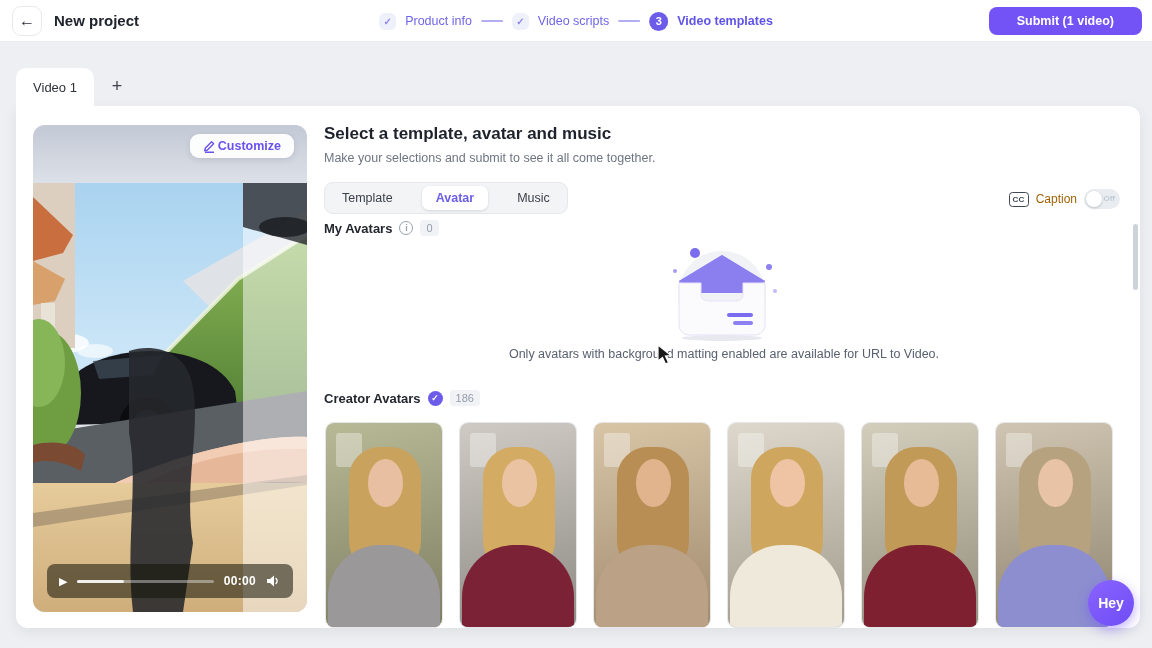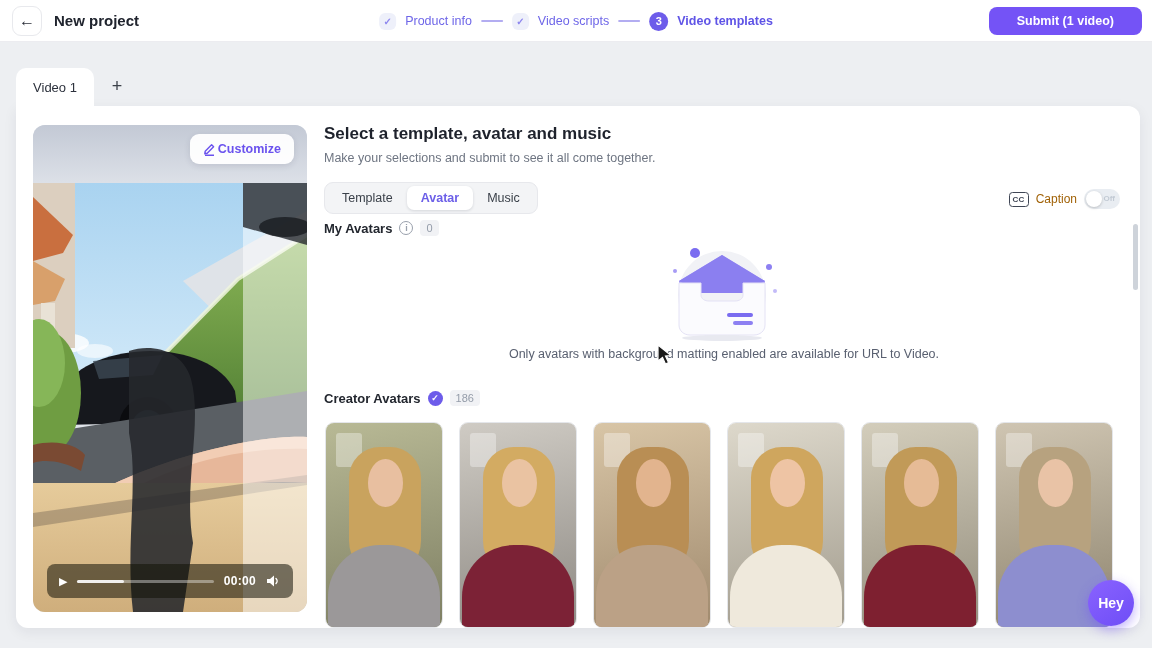--- a/index.html
+++ b/index.html
@@ -38,39 +38,39 @@
   
   .card { position:absolute; left:16px; top:106px; width:1124px; height:522px; background:#fff;
           border-radius:0 12px 12px 12px; box-shadow:0 4px 14px rgba(30,35,60,.07); overflow:hidden; }
 
   
   .preview { position:absolute; left:33px; top:125px; width:274px; height:487px; border-radius:12px;
              overflow:hidden; background:#dfe3e9; z-index:5; }
   .pv-top { position:absolute; left:0; top:0; right:0; height:60px;
             background:linear-gradient(#c3c9d5,#dde1e8); }
   .pv-scene { position:absolute; left:0; top:58px; width:274px; height:429px; }
-  .customize-btn { position:absolute; top:9px; right:13px; height:30px; padding:0 13px; border:none;
+  .customize-btn { position:absolute; top:9px; right:13px; height:24px; padding:0 13px; border:none;
                    border-radius:9px; background:rgba(255,255,255,.94); color:#6a52ee; font-size:12.5px;
                    font-weight:700; font-family:inherit; display:flex; align-items:center; gap:2px;
                    box-shadow:0 2px 6px rgba(40,45,70,.12); cursor:pointer; z-index:6; }
   .player { position:absolute; left:14px; right:14px; bottom:14px; height:34px; border-radius:8px;
             background:rgba(18,18,8,.55); display:flex; align-items:center; padding:0 12px; gap:10px; z-index:6; }
   .play-btn { color:#fff; font-size:11px; cursor:pointer; line-height:1; }
   .progress { flex:1; height:3px; border-radius:2px; background:rgba(255,255,255,.38); position:relative; cursor:pointer; }
   .progress::before { content:""; position:absolute; left:0; top:0; height:3px; width:34%; border-radius:2px;
                       background:rgba(255,255,255,.85); }
   .time { color:#fff; font-size:12px; font-weight:600; letter-spacing:.3px;text-align:center; }
   .vol { display:flex; cursor:pointer; }
 
   
   .heading { position:absolute; left:324px; top:124px; font-size:17px; font-weight:700; color:#1e222c; }
   .subheading { position:absolute; left:324px; top:151px; font-size:12.5px; color:#6e7582; }
 
   .segmented { position:absolute; left:324px; top:182px; display:inline-flex; align-items:center;
-               background:#f3f4f6; border:1px solid #e7e8ec; border-radius:9px; padding:3px; }
+               background:#f3f4f6; border:1px solid #e7e8ec; border-radius:9px; padding:3px;gap:15px; }
   .seg-btn { border:none; background:transparent; padding:5px 14px; font-size:12.5px; color:#3a4049;
              font-family:inherit; border-radius:7px; cursor:pointer; }
   .seg-btn.active { background:#fff; color:#6c5fe8; font-weight:600; box-shadow:0 1px 3px rgba(30,35,60,.14);text-align:right; }
 
   .caption-wrap { position:absolute; right:32px; top:189px; display:flex; align-items:center; gap:7px; }
   .cc-icon { width:20px; height:15px; border:1.6px solid #3f4655; border-radius:3.5px; display:flex;
              align-items:center; justify-content:center; font-size:8px; font-weight:800; color:#3f4655;
              letter-spacing:.3px; }
   .caption-label { font-size:12px; color:#a16207; }
   .toggle { width:36px; height:20px; border-radius:10px; background:#e9edf2; position:relative; cursor:pointer; }

